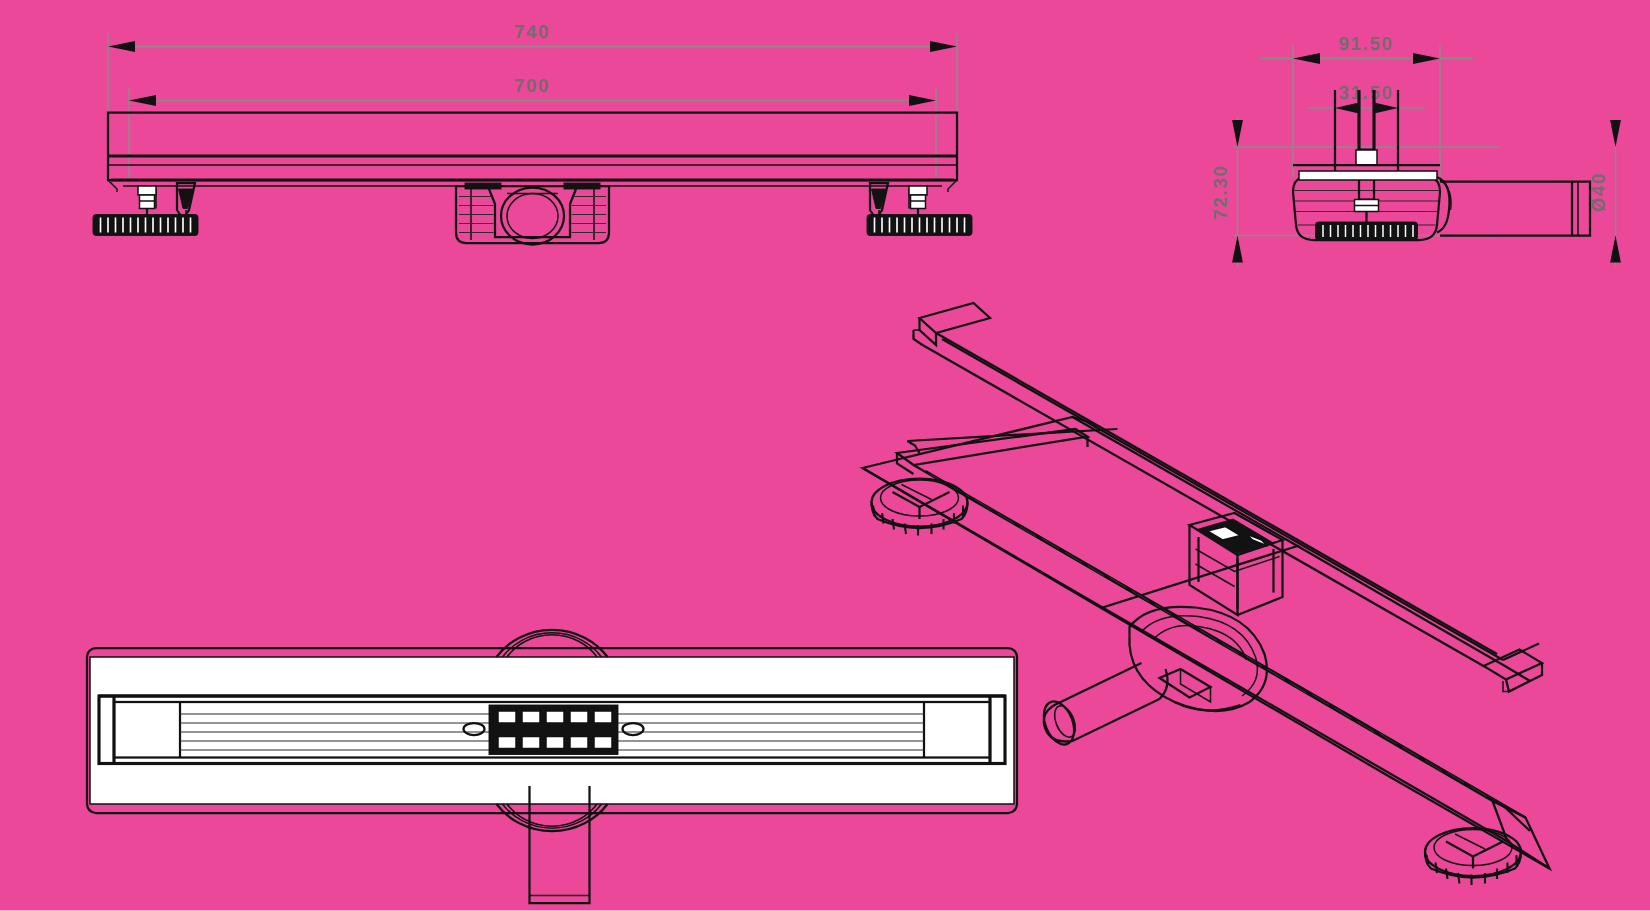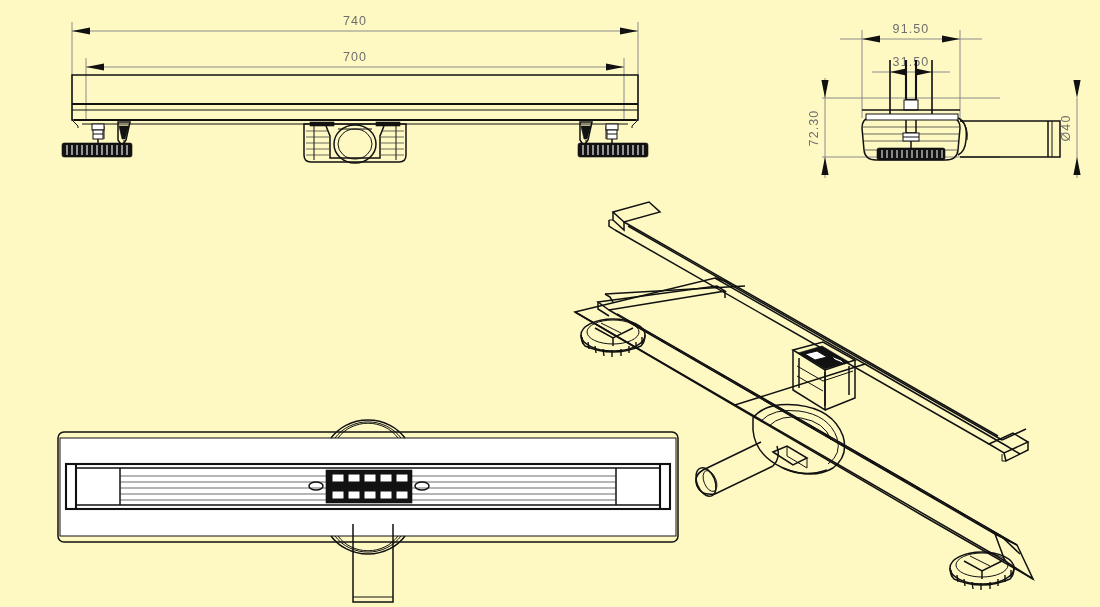--- a/index.html
+++ b/index.html
@@ -1,19 +1,19 @@
 <!DOCTYPE html>
 <html><head>
 <meta charset="utf-8">
 <title>Linear Shower Drain — Technical Drawing</title>
 <style>
   html,body{margin:0;padding:0;background:#ffffff;}
   body{width:1100px;height:607px;overflow:hidden;
        font-family:"Liberation Sans", sans-serif;}
-  #sheet{position:relative;width:1100px;height:607px;background:#fef9c3;}
+  #sheet{position:relative;width:1100px;height:607px;background:#ec4899;font-weight:bold;}
   #sheet svg{position:absolute;left:0;top:0;}
   .dimtext{font-family:"Liberation Sans", sans-serif;font-size:12.5px;fill:#6e6e6e;letter-spacing:1.1px;}
   .dimline{stroke:#8a8a8a;stroke-width:1;fill:none;}
   .extline{stroke:#8a8a8a;stroke-width:1;fill:none;}
   .arrow{fill:#111;stroke:none;}
   .obj{stroke:#111;fill:none;stroke-width:1;vector-effect:non-scaling-stroke;}
   .objT{stroke:#111;fill:none;stroke-width:2.1;}
   .objM{stroke:#111;fill:none;stroke-width:1.5;}
   .objL{stroke:#2b2b2b;fill:none;stroke-width:0.7;}
   .fillw{fill:#ffffff;stroke:#111;stroke-width:1;}

